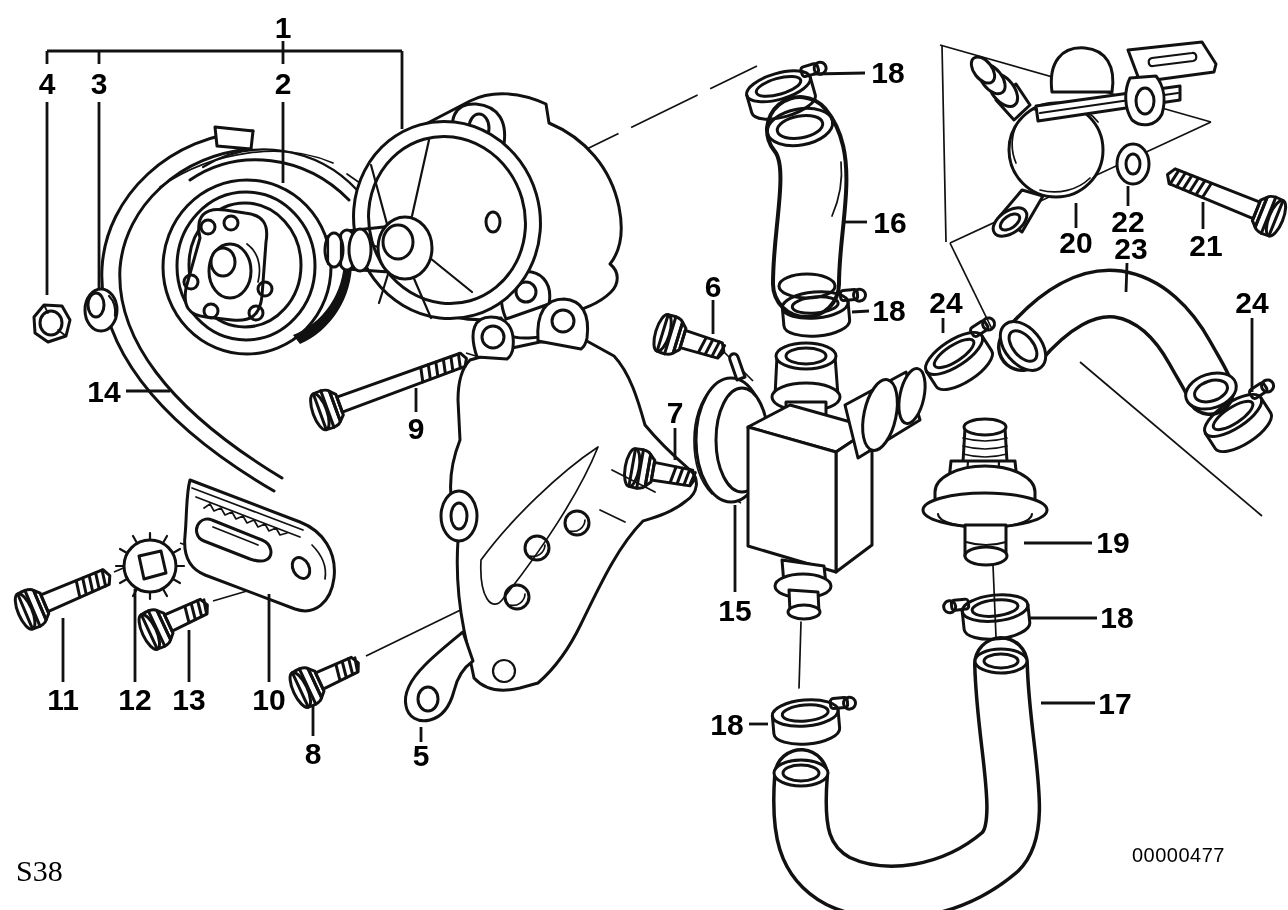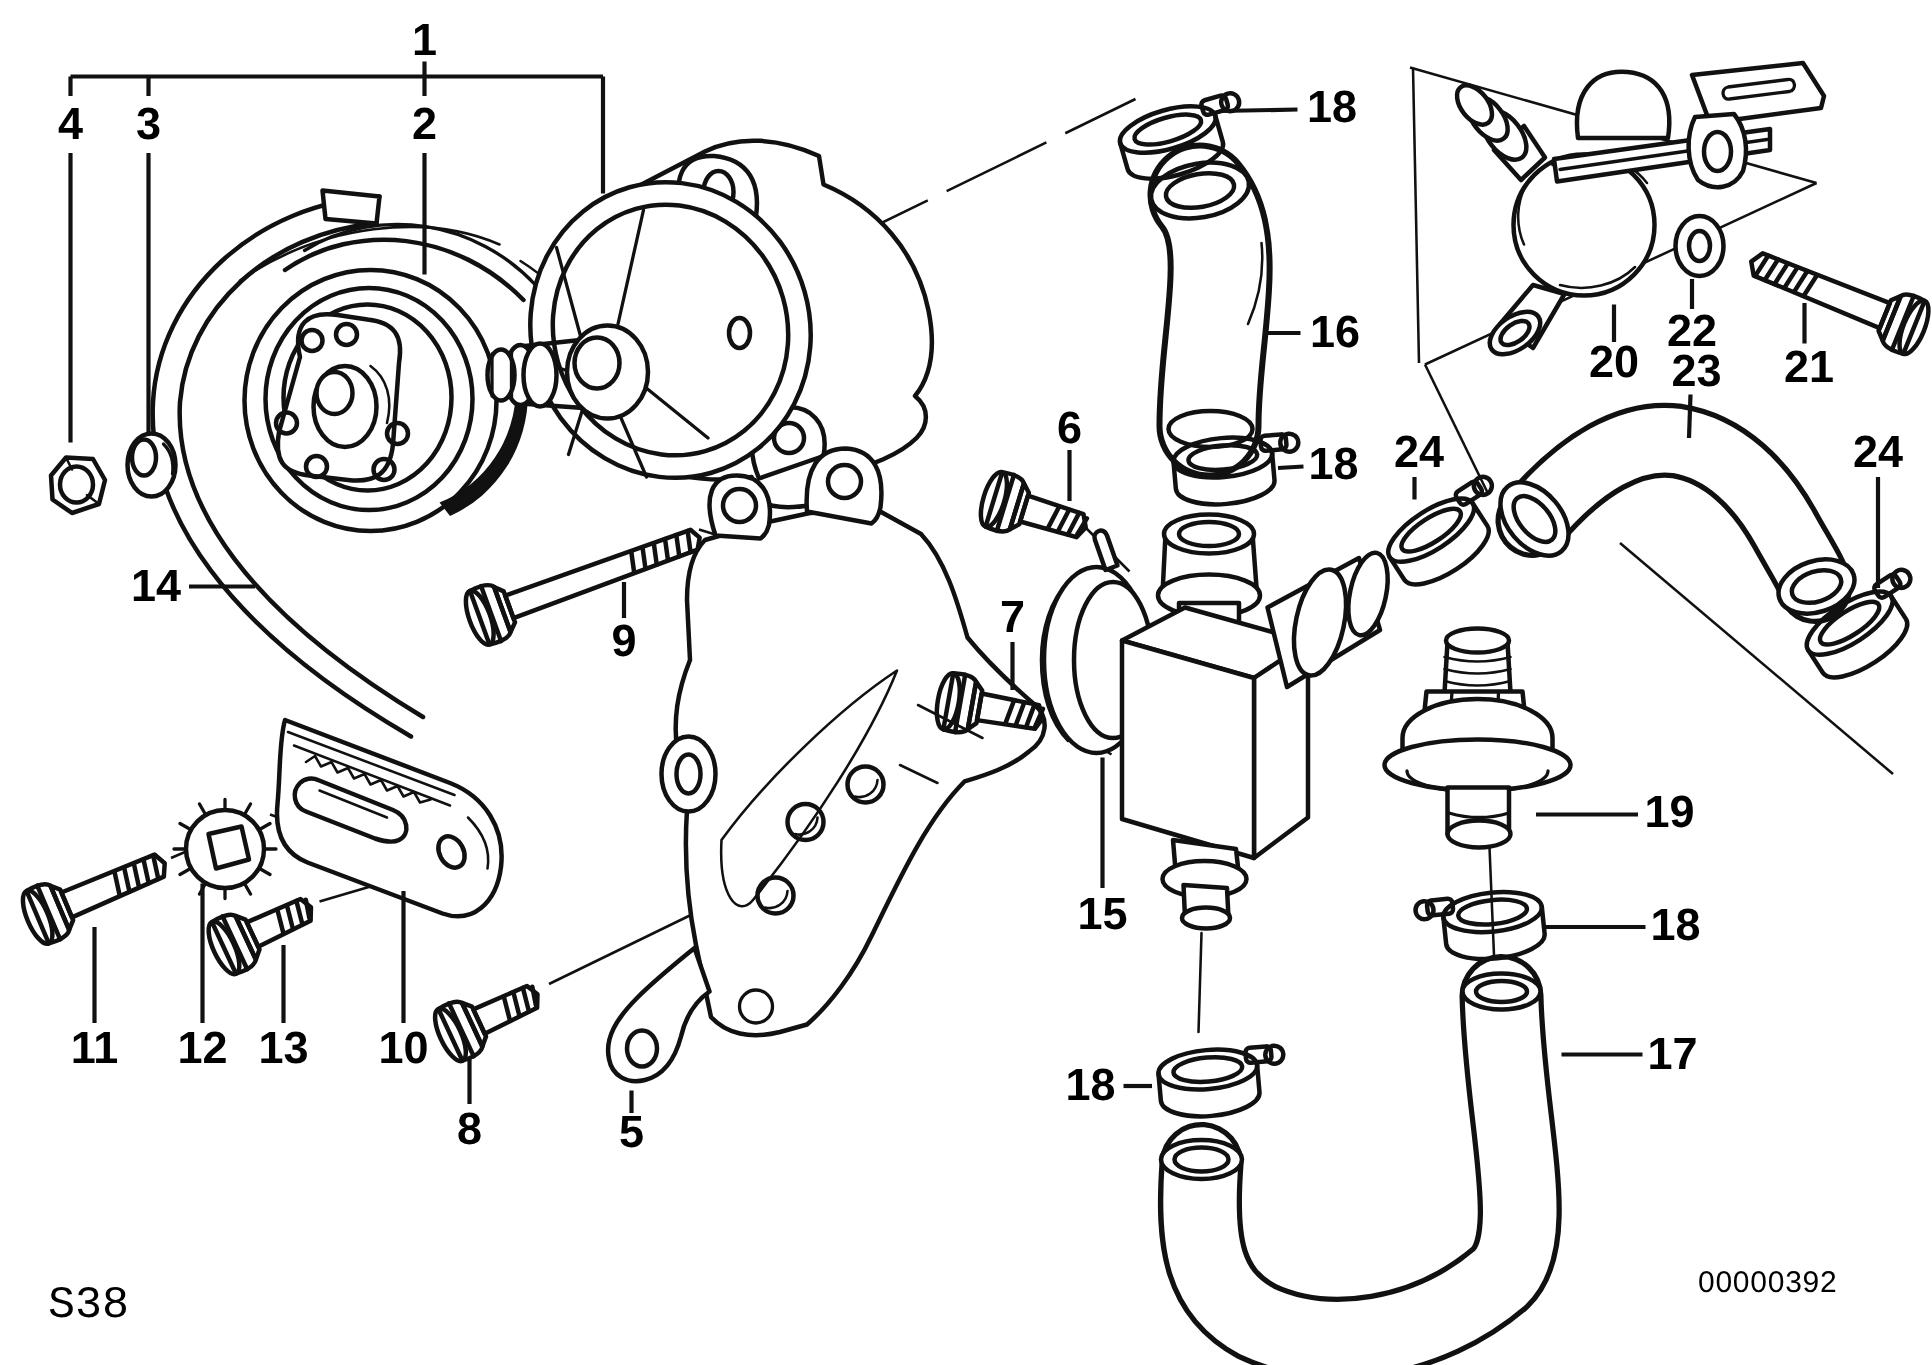--- a/index.html
+++ b/index.html
@@ -9,21 +9,21 @@
   .art{stroke:#111;stroke-width:3;fill:none;stroke-linecap:round;stroke-linejoin:round;}
   .art .w{fill:#fff;}
   .art .det{stroke-width:2.2;}
   .art .thin{stroke-width:1.7;}
   .art .ink{fill:#111;stroke:none;}
   #construction-layer line{stroke:#111;stroke-width:1.7;}
   #leader-layer line{stroke:#111;stroke-width:2.8;}
   #callout-layer text{font-family:"Liberation Sans",sans-serif;font-weight:700;font-size:30px;
          fill:#000;text-anchor:middle;dominant-baseline:central;}
   .corner-text{position:absolute;color:#000;}
-  #drawing-code{left:32px;top:854px;font-family:Liberation Mono, monospace;font-size:30px;}
+  #drawing-code{left:16px;top:854px;font-family:Liberation Serif, serif;font-size:30px;}
   #plate-number{left:1132px;top:844px;font-family:"Liberation Sans",sans-serif;font-size:20px;letter-spacing:0.5px;}
 </style>
 </head>
 <body>
 
 <div id="stage">
   <svg id="diagram-svg" width="1288" height="910" viewBox="0 0 1288 910">
     <defs>
       <g id="bolt52">
         <ellipse class="w" cx="-14" cy="0" rx="7" ry="19"></ellipse>
@@ -345,14 +345,14 @@
         <text x="1076" y="242">20</text>
         <text x="1206" y="245">21</text>
         <text x="1128" y="221">22</text>
         <text x="1131" y="248">23</text>
         <text x="946" y="302">24</text>
         <text x="1252" y="302">24</text>
       </g>
   </svg>
 
   <div id="drawing-code" class="corner-text">S38</div>
-  <div id="plate-number" class="corner-text">00000392</div>
+  <div id="plate-number" class="corner-text">00000477</div>
 </div>
 
 </body></html>

